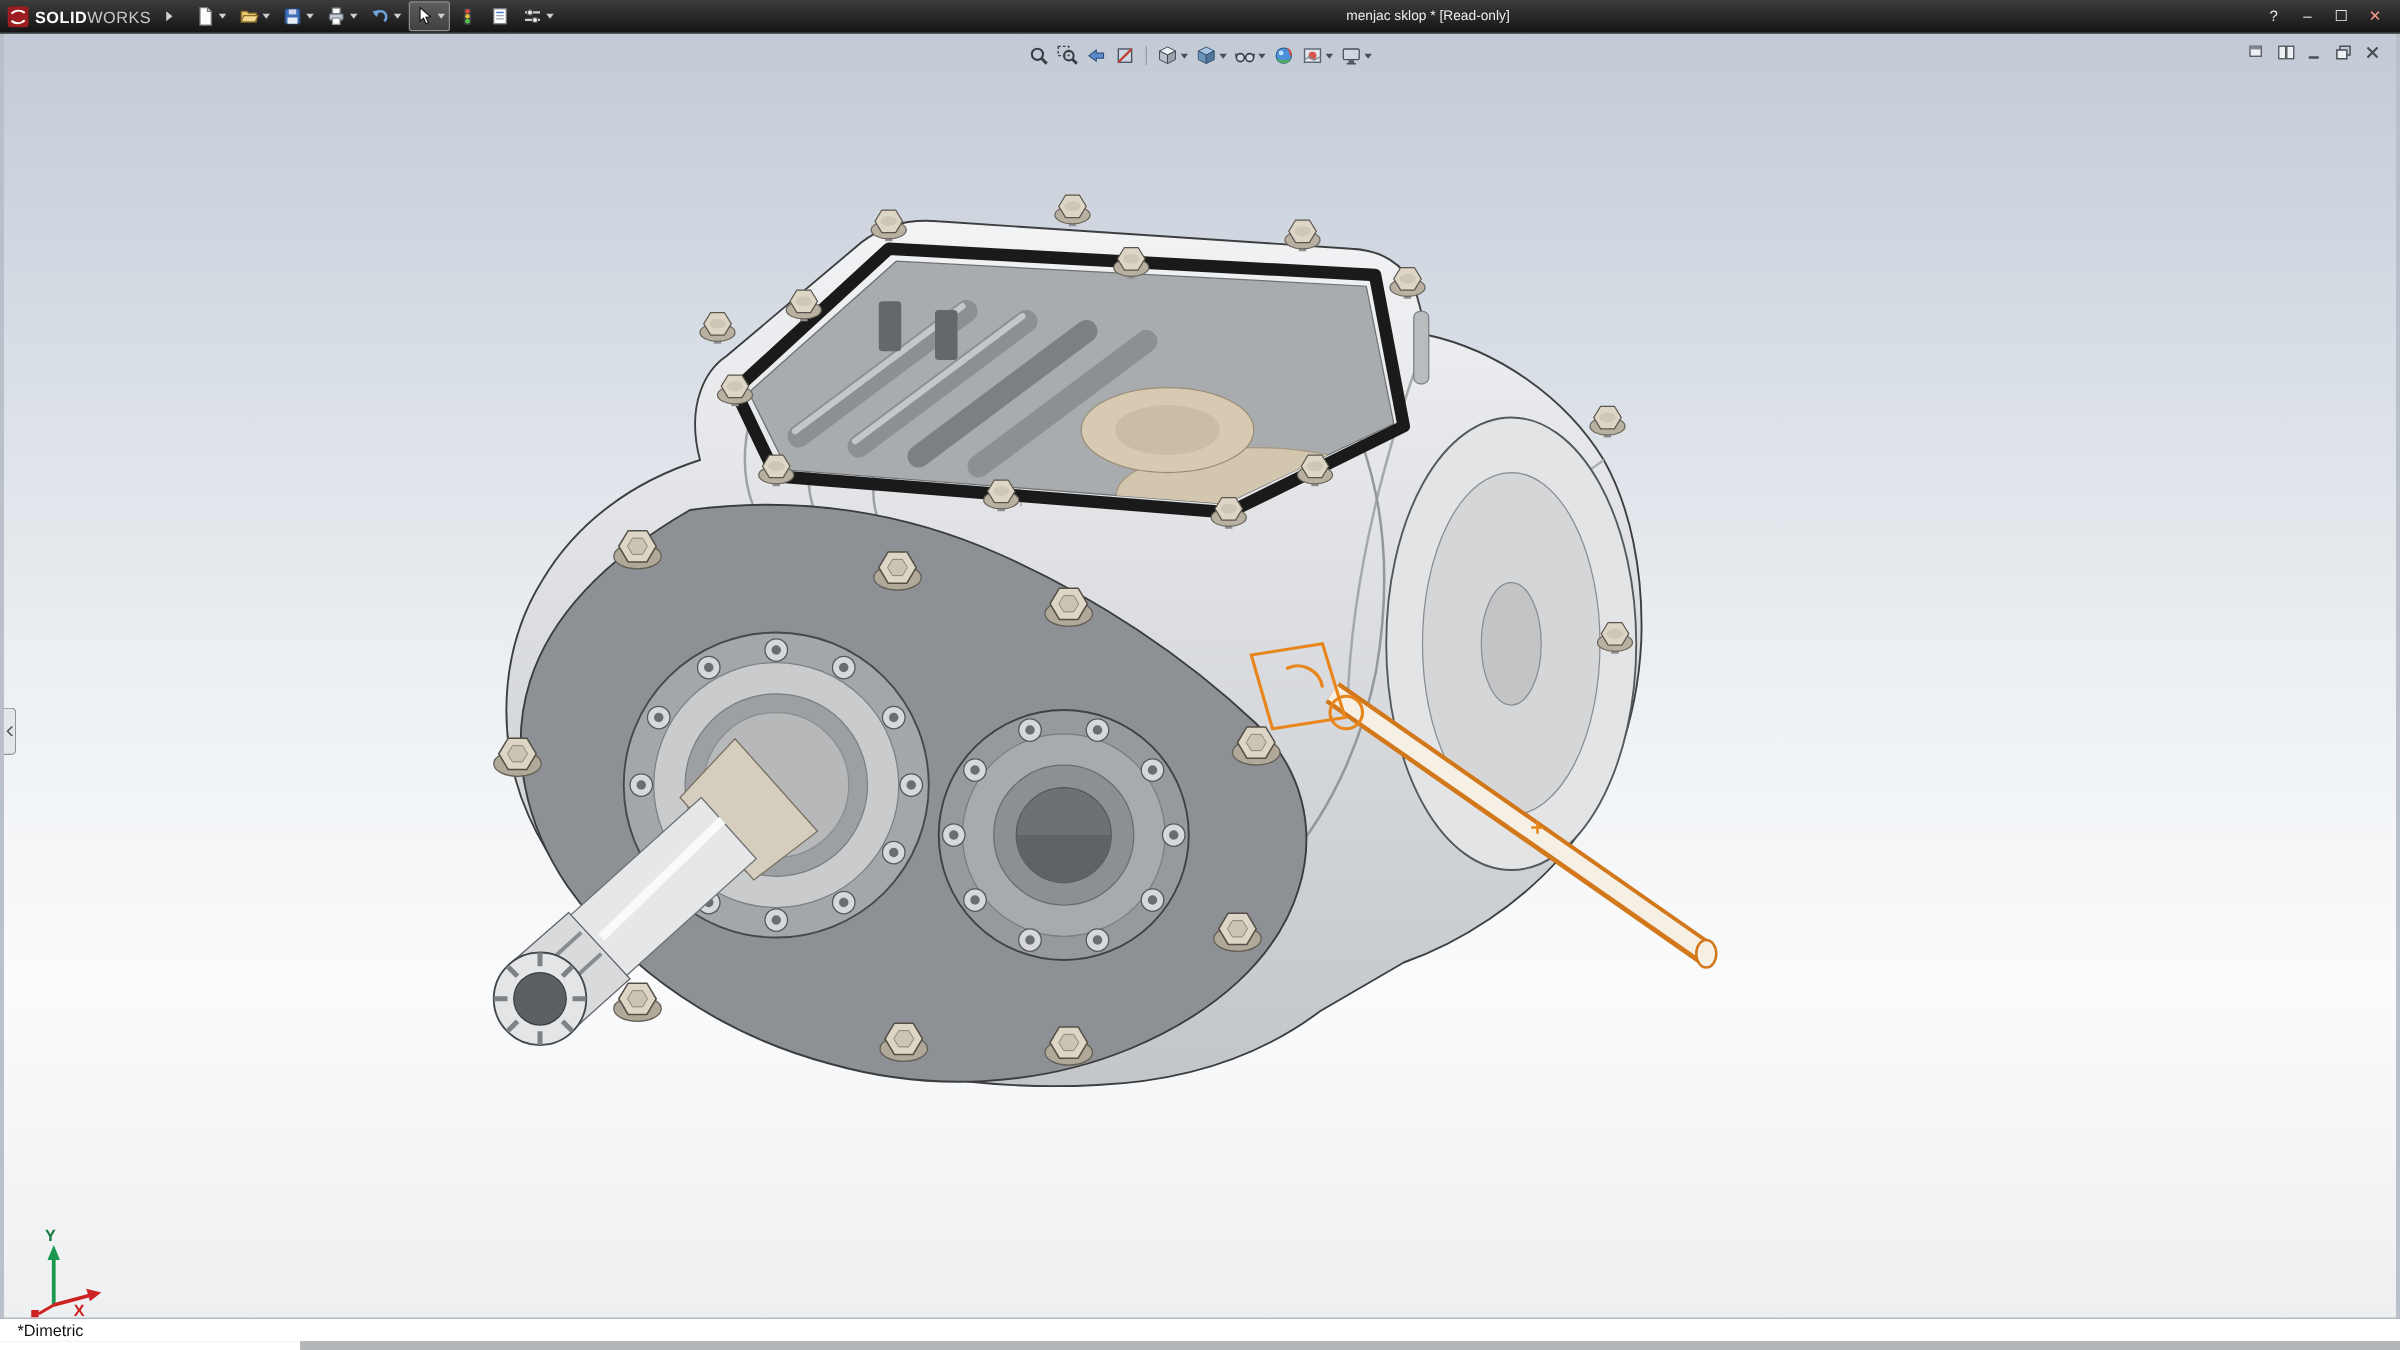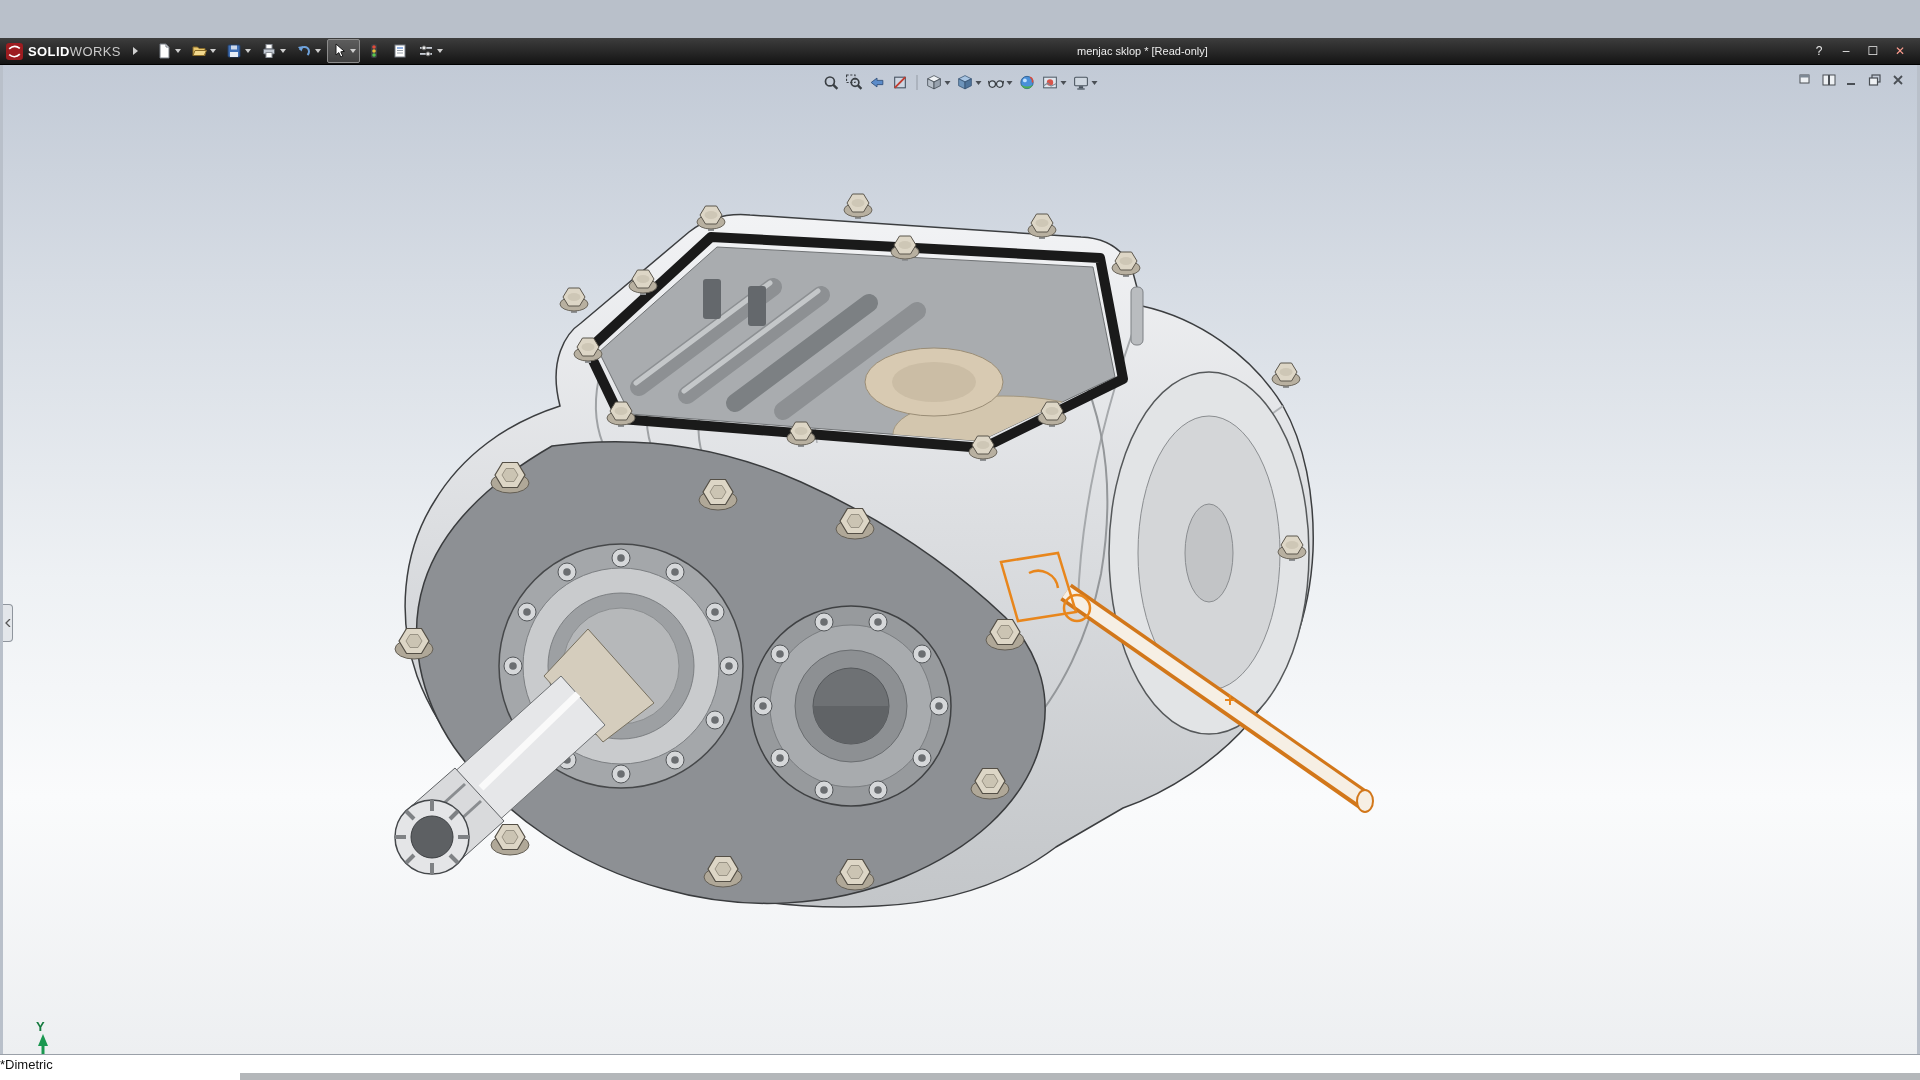--- a/index.html
+++ b/index.html
@@ -9,21 +9,20 @@
     background:#9aa0a8;
   }
   .app{position:relative;width:1920px;height:1080px;display:flex;flex-direction:column;background:#b9c0ca;}
 
   
   .titlebar{
     flex:0 0 26px;height:26px;
     background:linear-gradient(#3d3d3d,#141414);
     display:flex;align-items:center;position:relative;color:#ddd;
     border-bottom:1px solid #000;
-    margin-top:38px;
   }
   .brand{display:flex;align-items:center;gap:5px;padding:0 8px 0 6px;}
   .brand-text{font-size:13px;letter-spacing:.4px;color:#fff;font-weight:bold;}
   .brand-text .light{font-weight:normal;color:#c9c9c9;}
   .menu-expander{width:0;height:0;border-top:4px solid transparent;border-bottom:4px solid transparent;border-left:5px solid #d0d0d0;margin:0 14px 0 4px;}
   .tb-group{display:flex;align-items:center;gap:2px;}
   .tb-btn{display:flex;align-items:center;height:22px;padding:0 3px;border:1px solid transparent;border-radius:2px;}
   .tb-btn.active{background:rgba(255,255,255,.18);border:1px solid #8d8d8d;}
   .tb-btn svg{display:block;}
   .caret{width:0;height:0;border-left:3.5px solid transparent;border-right:3.5px solid transparent;border-top:4px solid #cfcfcf;margin-left:3px;}
@@ -53,21 +52,21 @@
     background:#e3e6ea;border:1px solid #8f959d;border-left:none;
     border-radius:0 4px 4px 0;display:flex;align-items:center;justify-content:center;
     font-size:9px;color:#555;
   }
 
   
   .statusbar{
     flex:0 0 18px;background:#ffffff;border-top:1px solid #9aa0a8;
     display:flex;align-items:center;font-size:13px;color:#111;
   }
-  .statusbar .orient{padding-left:0;}
+  .statusbar .orient{padding-left:14px;}
   .bottom-strip{
     flex:0 0 7px;
     background:linear-gradient(90deg,#ffffff 0,#ffffff 240px,#b4b7ba 240px,#b4b7ba 100%);
   }
   text{font-family:"Liberation Sans",sans-serif;}
 </style>
 </head>
 <body>
 
 <div class="app">

